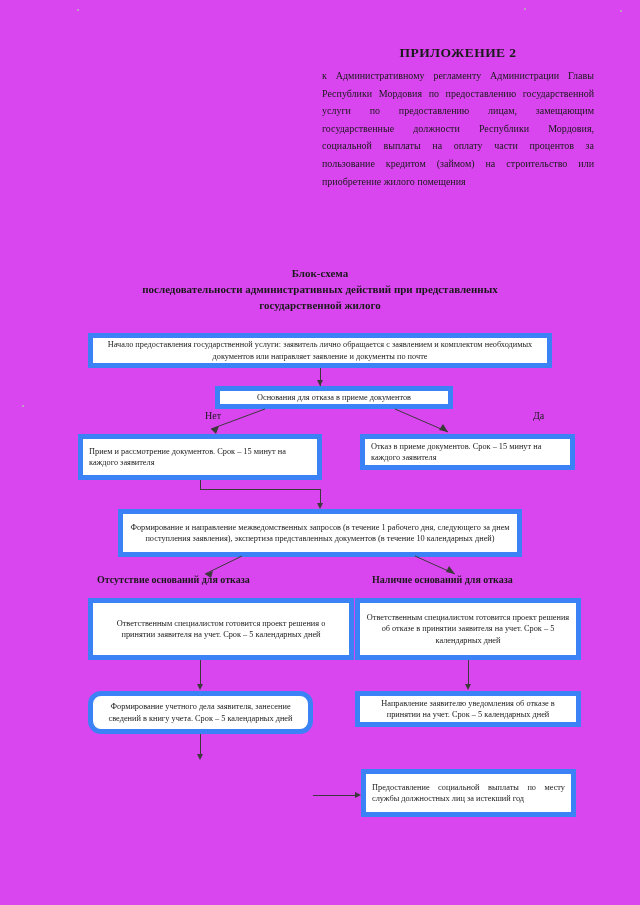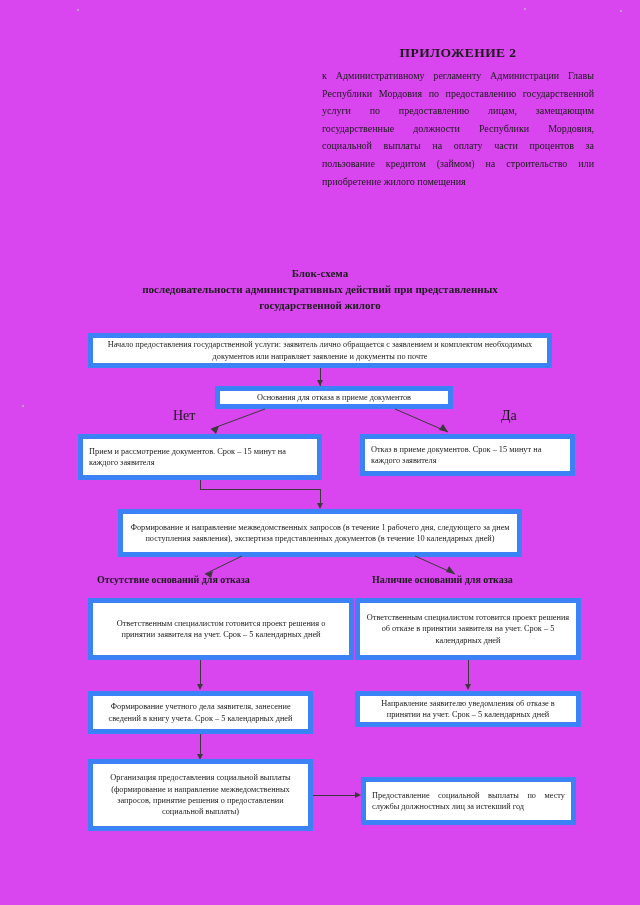--- a/index.html
+++ b/index.html
@@ -81,22 +81,23 @@
     text-align: justify;
     text-align-last: left;
   }
   .box .txt.left {
     text-align: left;
   }
 
   
   .branch-label {
     position: absolute;
-    font-size: 14px;
+    font-size: 10px;
     line-height: 11px;
+    margin-left: 32px;
   }
 
   
   .section-head {
     position: absolute;
     font-weight: bold;
     font-size: 10px;
     line-height: 13px;
     white-space: nowrap;
   }
@@ -167,21 +168,21 @@
     <line x1="85" y1="5" x2="31" y2="25" stroke="#3a3a3a" stroke-width="1"></line>
     <polygon points="31,25 39,22 36,30" fill="#3a3a3a"></polygon>
     <line x1="215" y1="5" x2="268" y2="28" stroke="#3a3a3a" stroke-width="1"></line>
     <polygon points="268,28 259,26 263,20" fill="#3a3a3a"></polygon>
   </svg>
 
   <div class="box" style="left:78px;top:434px;width:244px;height:46px;">
     <div class="txt left">Прием и рассмотрение документов. Срок – 15 минут на каждого заявителя</div>
   </div>
 
-  <div class="box" style="left:360px;top:434px;width:215px;height:42px;">
+  <div class="box" style="left:360px;top:434px;width:215px;height:36px;">
     <div class="txt left">Отказ в приеме документов. Срок – 15 минут на каждого заявителя</div>
   </div>
 
   <div class="vline" style="left:200px;top:480px;height:10px;"></div>
   <div class="hline" style="left:200px;top:489px;width:120px;"></div>
   <div class="vline" style="left:320px;top:489px;height:18px;"></div>
   <div class="arrow-down" style="left:316.5px;top:503px;"></div>
 
   <div class="box" style="left:118px;top:509px;width:404px;height:48px;">
     <div class="txt">
@@ -208,35 +209,32 @@
   <div class="box" style="left:355px;top:598px;width:226px;height:62px;">
     <div class="txt">Ответственным специалистом готовится проект решения об отказе в принятии заявителя на учет. Срок – 5 календарных дней</div>
   </div>
 
   <div class="vline" style="left:200px;top:660px;height:26px;"></div>
   <div class="arrow-down" style="left:196.5px;top:684px;"></div>
 
   <div class="vline" style="left:468px;top:660px;height:26px;"></div>
   <div class="arrow-down" style="left:464.5px;top:684px;"></div>
 
-  <div class="box" style="left:88px;top:691px;width:225px;height:43px;">
+  <div class="box" style="left:88px;top:691px;width:225px;height:43px;border-radius:13px;">
     <div class="txt">Формирование учетного дела заявителя, занесение сведений в книгу учета. Срок – 5 календарных дней</div>
   </div>
 
   <div class="box" style="left:355px;top:691px;width:226px;height:36px;">
     <div class="txt">Направление заявителю уведомления об отказе в принятии на учет. Срок – 5 календарных дней</div>
   </div>
 
   <div class="vline" style="left:200px;top:734px;height:22px;"></div>
   <div class="arrow-down" style="left:196.5px;top:754px;"></div>
 
-  <div class="box" style="left:88px;top:759px;width:225px;height:72px;">
-    <div class="txt">Организация предоставления социальной выплаты (формирование и  направление межведомственных запросов, принятие решения о предоставлении социальной выплаты)</div>
-  </div>
 
   <div class="hline" style="left:313px;top:795px;width:44px;"></div>
   <div class="arrow-right" style="left:355px;top:791.5px;"></div>
 
-  <div class="box" style="left:361px;top:769px;width:215px;height:48px;margin-top:8px;">
+  <div class="box" style="left:361px;top:769px;width:215px;height:48px;">
     <div class="txt justify">Предоставление социальной выплаты по месту службы должностных лиц за истекший год</div>
   </div>
 
 </div>
 
 </body></html>

